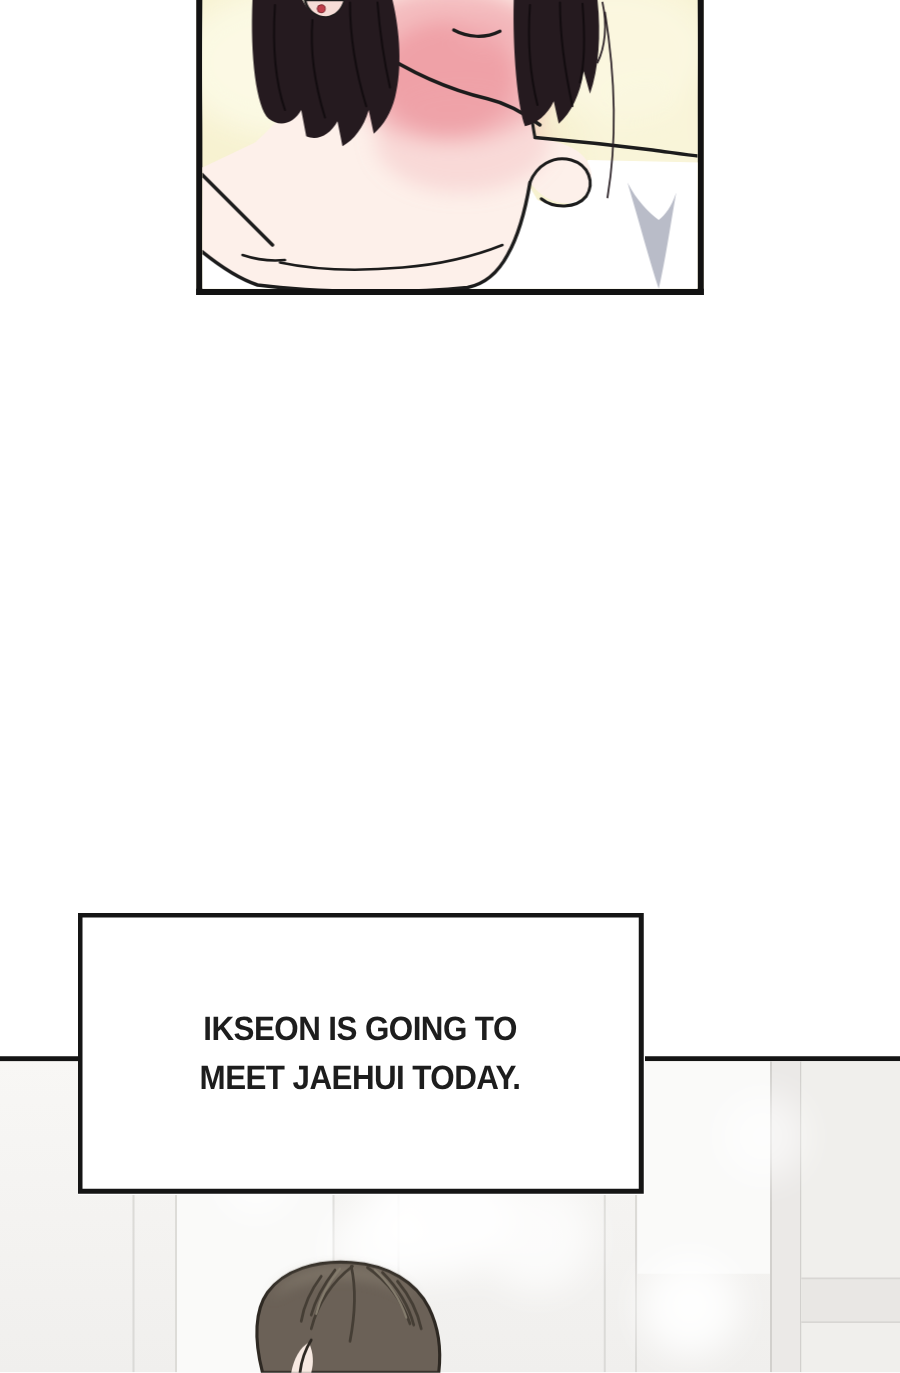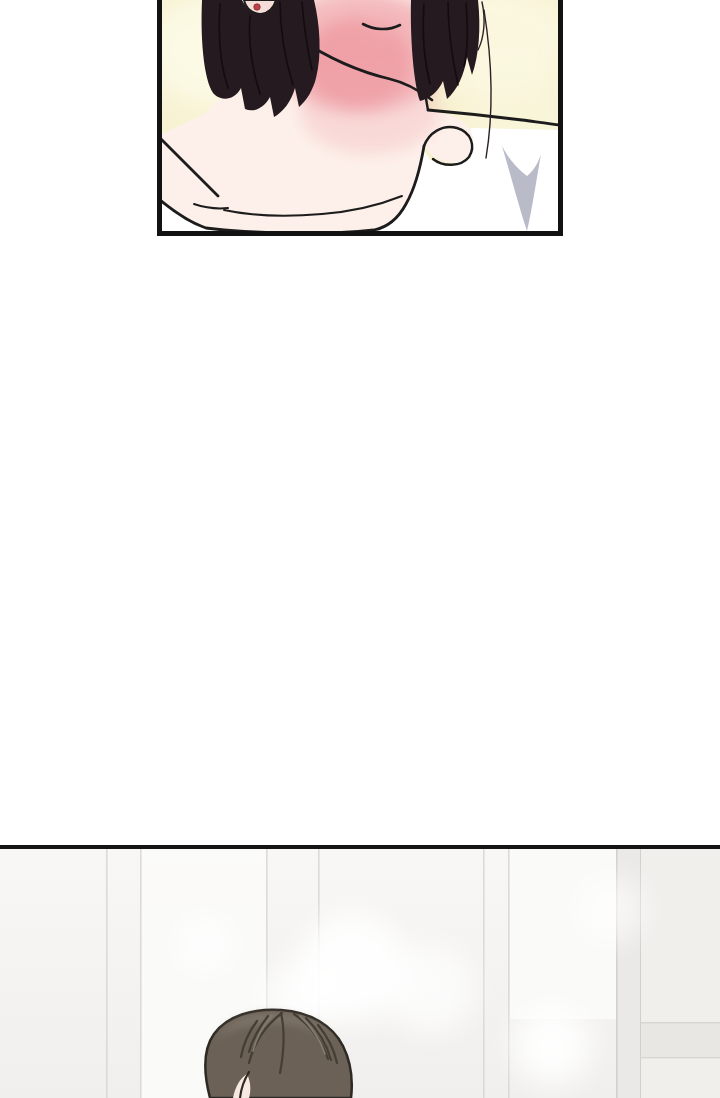--- a/index.html
+++ b/index.html
@@ -102,20 +102,26 @@
 
       <g fill="none" stroke="#2a2026" stroke-width="1.4" stroke-linecap="round">
         <path d="M 320,2 C 324,20 322,38 316,50"></path>
         <path d="M 322,10 C 330,60 332,110 324,158"></path>
       </g>
 
       <path d="M 340,146 C 350,180 358,210 365,231 C 370,210 374,182 379,154 C 375,166 370,172 365,176 C 357,170 347,160 340,146 Z" fill="#b9bcc8"></path>
     </svg>
   </div>
 
+  <div class="narration-box">
+    <div class="narration-text">
+      <div>IKSEON IS GOING TO</div>
+      <div>MEET JAEHUI TODAY.</div>
+    </div>
+  </div>
 
   <div class="bottom-panel">
     <svg viewBox="0 0 720 249">
       <defs>
         <linearGradient id="wallG" x1="0" y1="0" x2="0" y2="1">
           <stop offset="0" stop-color="#f8f7f5"></stop>
             <stop offset="1" stop-color="#f0efed"></stop>
         </linearGradient>
         <filter id="bb12" x="-80%" y="-80%" width="260%" height="260%">
             <feGaussianBlur stdDeviation="14"></feGaussianBlur>

